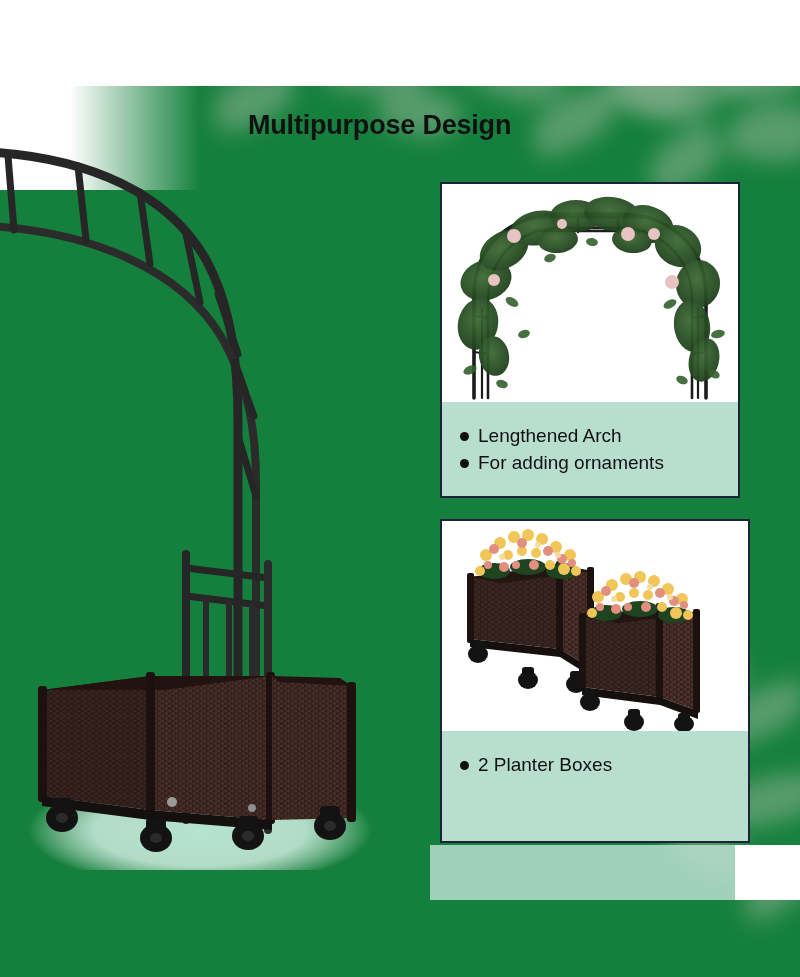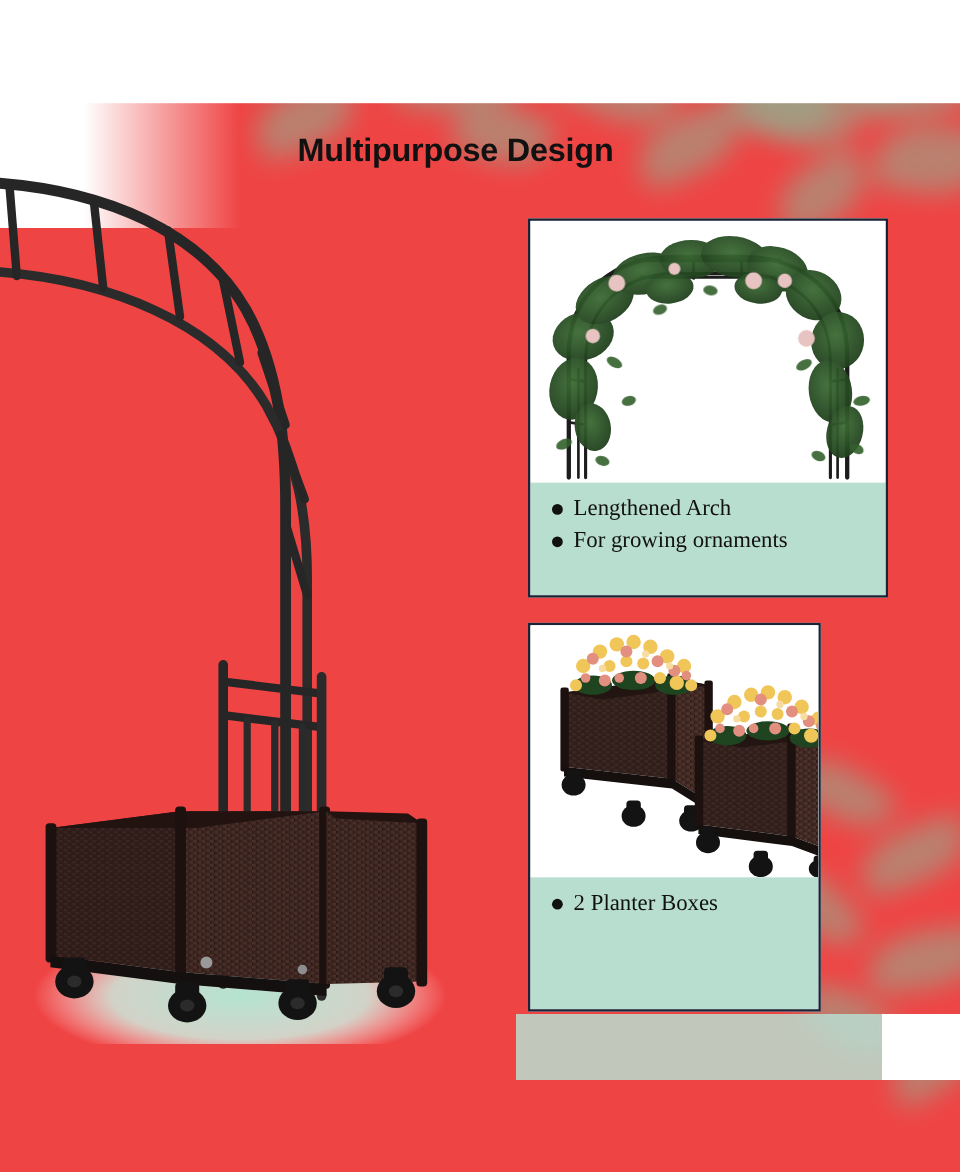--- a/index.html
+++ b/index.html
@@ -9,21 +9,21 @@
     height: 977px;
     background: #ffffff;
     font-family: "Liberation Sans", sans-serif;
     overflow: hidden;
     position: relative;
   }
 
   #page {
     position: absolute;
     inset: 0;
-    background: #ef4444;
+    background: #15803d;
     overflow: hidden;
   }
 
   
   .bg-foliage {
     position: absolute;
     pointer-events: none;
     filter: blur(11px);
     opacity: .55;
   }
@@ -94,36 +94,35 @@
 
   
   .panel {
     position: absolute;
     border: 2px solid #1b2437;
     background: #ffffff;
     z-index: 5;
     overflow: hidden;
   }
   #panel-arch  { left: 440px; top: 182px; width: 300px; height: 316px; }
-  #panel-boxes { left: 440px; top: 519px; width: 244px; height: 324px; }
+  #panel-boxes { left: 440px; top: 519px; width: 310px; height: 324px; }
 
   .panel-photo {
     width: 100%;
     background: #ffffff;
     position: relative;
     overflow: hidden;
   }
   #panel-arch .panel-photo  { height: 218px; }
   #panel-boxes .panel-photo { height: 210px; }
 
   .caption {
     background: #b8ded0;
     width: 100%;
-    padding: 10px 0 11px 16px;
-    font-family: Liberation Serif, serif;
+    padding: 22px 0 11px 16px;
   }
   #panel-arch .caption  { height: 94px; }
   #panel-boxes .caption { height: 110px; }
 
   .cap-line {
     display: flex;
     align-items: flex-start;
     font-size: 19px;
     color: #111;
     line-height: 1.22;
@@ -366,21 +365,21 @@
       </svg>
     </div>
 
     <div class="caption">
       <div class="cap-line">
         <span class="cap-bullet"></span>
         <span class="cap-text">Lengthened Arch</span>
       </div>
       <div class="cap-line">
         <span class="cap-bullet"></span>
-        <span class="cap-text">For growing ornaments</span>
+        <span class="cap-text">For adding ornaments</span>
       </div>
     </div>
   </div>
 
   <div class="panel" id="panel-boxes">
 
     <div class="panel-photo">
       <svg width="296" height="210" viewBox="0 0 296 210" xmlns="http://www.w3.org/2000/svg">
         <defs>
           <pattern id="rattan2" width="7" height="5" patternUnits="userSpaceOnUse">

